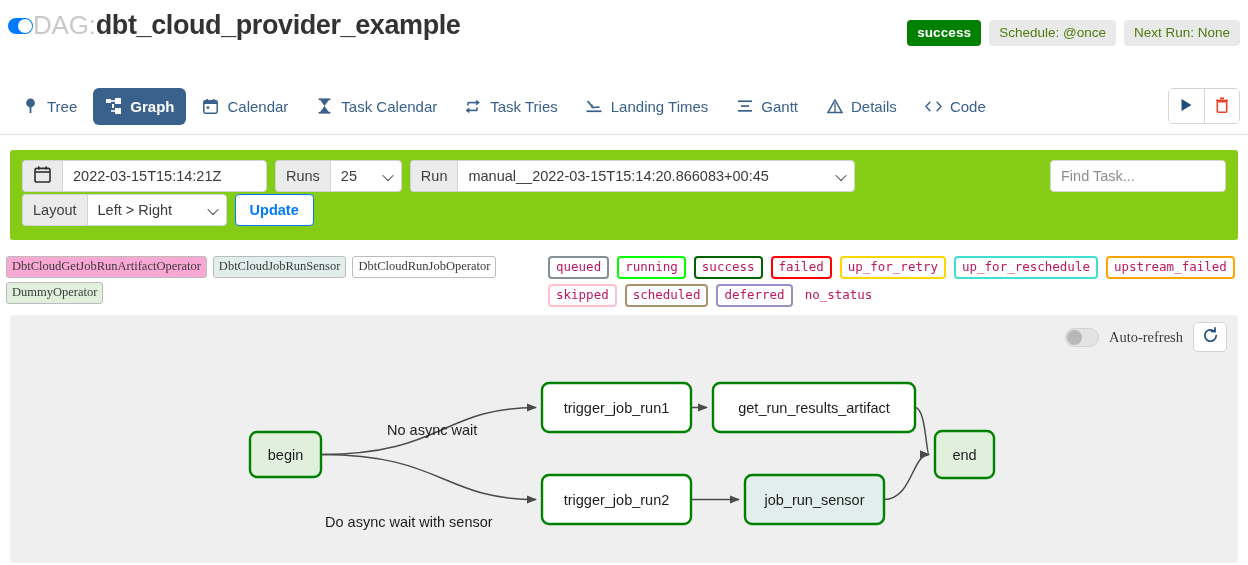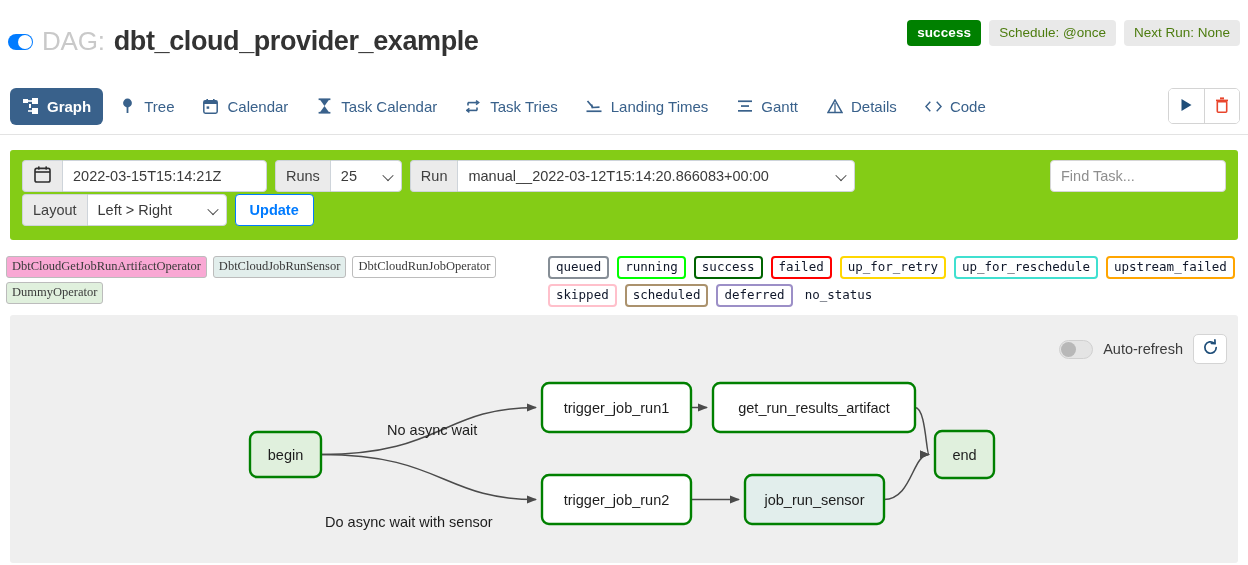--- a/index.html
+++ b/index.html
@@ -10,22 +10,22 @@
     font-family: "Liberation Sans", sans-serif;
     color: #51504f;
     overflow: hidden;
   }
 
   
   .header {
     position: absolute; left: 0; top: 0; width: 1248px; height: 72px;
   }
   .dag-title-row {
-    position: absolute; left: 8px; top: 26px;
-    display: flex; align-items: center; gap: 9px;
+    position: absolute; left: 8px; top: 10px;
+    display: flex; align-items: center; gap: 0;
   }
   .toggle-pill {
     width: 25px; height: 16px; border-radius: 8px;
     background: #007bff; position: relative; flex: none;
   }
   .toggle-pill::after {
     content: ""; position: absolute; right: 1px; top: 1px;
     width: 14px; height: 14px; border-radius: 50%; background: #fff;
   }
   .dag-label {
@@ -134,35 +134,35 @@
     font-size: 12.5px; padding: 2px 5px 3px; border-radius: 3px;
     border: 1px solid #bcbcbc; background: #ffffff; color: #3a3a3a;
     font-family: "Liberation Serif", serif; white-space: nowrap;
   }
   .legend-states {
     position: absolute; left: 548px; top: 0; width: 696px;
     display: flex; flex-wrap: wrap; gap: 5px 8px; align-items: flex-start;
   }
   .state-chip {
     font-size: 12.5px; padding: 2px 6px 3px; border-radius: 4px;
-    border: 2px solid #999; background: #ffffff; color: #0f172a;
+    border: 2px solid #999; background: #ffffff; color: #be185d;
     font-family: "DejaVu Sans Mono", monospace; white-space: nowrap; line-height: 1.1;
   }
   .state-chip.plain {
     border-color: transparent; background: transparent; padding-left: 2px;
   }
 
   
   .graph-panel {
     position: absolute; left: 10px; top: 315px; width: 1228px; height: 248px;
     background: #efefef; border-radius: 3px; overflow: hidden;
   }
   .graph-toolbar {
-    position: absolute; right: 11px; top: 19px;
-    display: flex; align-items: center; gap: 10px;
+    position: absolute; right: 11px; top: 7px;
+    display: flex; align-items: center; gap: 10px; font-family: Liberation Serif, serif;
   }
   .switch {
     width: 34px; height: 19px; border-radius: 10px; background: #e4e4e4;
     border: 1px solid #d0d0d0; position: relative; cursor: pointer; flex: none;
   }
   .switch::after {
     content: ""; position: absolute; left: 1px; top: 1px;
     width: 15px; height: 15px; border-radius: 50%; background: #b8b8b8;
   }
   .ar-label { font-size: 14.5px; color: #3c3c3c; }
@@ -194,43 +194,43 @@
   </div>
   <div class="header-badges">
     <span class="badge state-success">success</span>
     <span class="badge">Schedule: @once</span>
     <span class="badge">Next Run: None</span>
   </div>
 </div>
 
 <div class="tabbar">
   <div class="tabs">
+
+    <div class="tab">
+      <span class="ticon">
+        <svg width="15" height="16" viewBox="0 0 15 16">
+            <ellipse cx="7.5" cy="5" rx="4.4" ry="4.4" fill="#39618b"></ellipse>
+            <rect x="6.6" y="7" width="1.8" height="8" fill="#39618b"></rect>
+          </svg>
+      </span>
+      <span>Tree</span>
+    </div>
 
     <div class="tab active">
       <span class="ticon">
         <svg width="16" height="16" viewBox="0 0 16 16">
             <rect x="0" y="1" width="5" height="4" fill="#ffffff"></rect>
             <rect x="9" y="0" width="6" height="6" fill="#ffffff"></rect>
             <rect x="6" y="6" width="2" height="4" fill="#ffffff"></rect>
             <rect x="9" y="10" width="6" height="6" fill="#ffffff"></rect>
             <rect x="5" y="2.2" width="4" height="1.6" fill="#ffffff"></rect>
             <rect x="5" y="12.2" width="4" height="1.6" fill="#ffffff"></rect>
           </svg>
       </span>
       <span>Graph</span>
-    </div>
-
-    <div class="tab">
-      <span class="ticon">
-        <svg width="15" height="16" viewBox="0 0 15 16">
-            <ellipse cx="7.5" cy="5" rx="4.4" ry="4.4" fill="#39618b"></ellipse>
-            <rect x="6.6" y="7" width="1.8" height="8" fill="#39618b"></rect>
-          </svg>
-      </span>
-      <span>Tree</span>
     </div>
 
     <div class="tab">
       <span class="ticon">
         <svg width="15" height="15" viewBox="0 0 15 15">
             <rect x="0.8" y="1.8" width="13.4" height="12.4" rx="1.6" fill="none" stroke="#39618b" stroke-width="1.5"></rect>
             <rect x="0.8" y="1.8" width="13.4" height="3.2" fill="#39618b"></rect>
             <rect x="3.4" y="0" width="1.6" height="3" fill="#39618b"></rect>
             <rect x="10" y="0" width="1.6" height="3" fill="#39618b"></rect>
             <rect x="3.6" y="7.4" width="2.6" height="2.4" fill="#39618b"></rect>
@@ -350,21 +350,21 @@
 
     <div class="ig">
       <div class="addon left">Runs</div>
       <div class="ctl sel rounded-r" style="min-width:72px;">25</div>
     </div>
 
     <div class="gap"></div>
 
     <div class="ig">
       <div class="addon left">Run</div>
-      <div class="ctl sel rounded-r" style="min-width:398px;">manual__2022-03-12T15:14:20.866083+00:00</div>
+      <div class="ctl sel rounded-r" style="min-width:398px;">manual__2022-03-15T15:14:20.866083+00:45</div>
     </div>
   </div>
 
   <div class="fb-row fb-row-2">
     <div class="ig">
       <div class="addon left">Layout</div>
       <div class="ctl sel rounded-r" style="min-width:140px;">Left &gt; Right</div>
     </div>
     <div class="btn-update">Update</div>
   </div>

